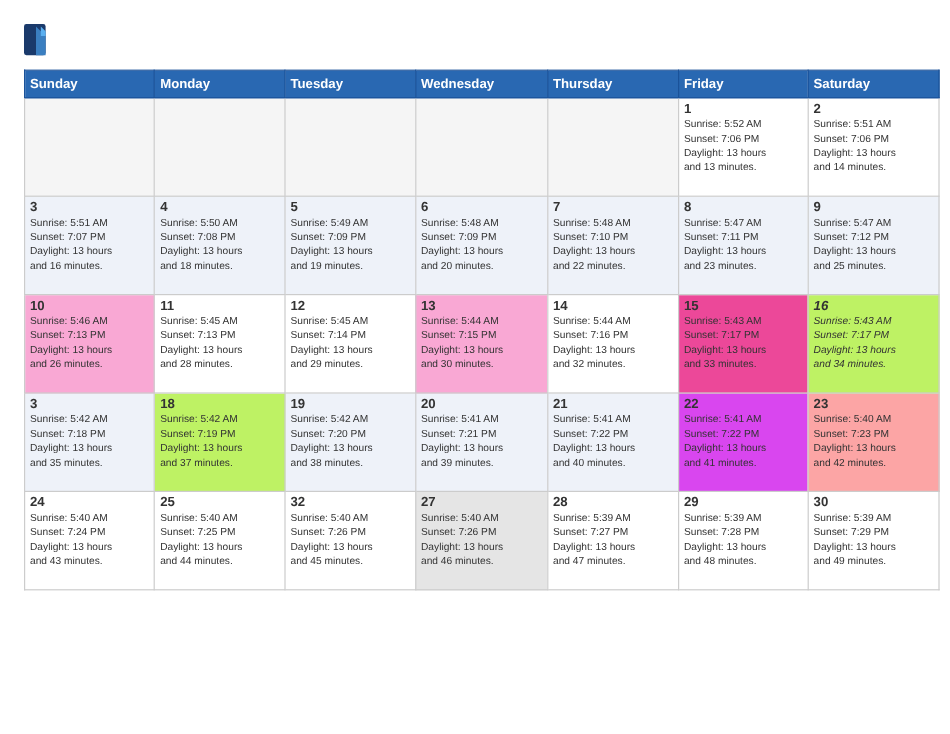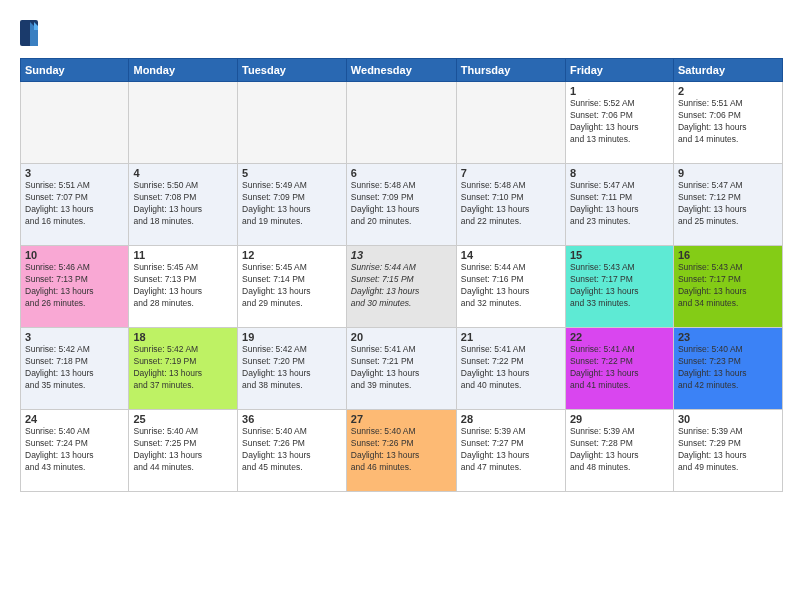--- a/index.html
+++ b/index.html
@@ -219,42 +219,42 @@
 Daylight: 13 hours
 and 28 minutes.</div>
           </td>
           <td style="background: rgb(255, 255, 255);">
             <span class="day-num">12</span>
             <div class="day-info" style="white-space: pre-line;">Sunrise: 5:45 AM
 Sunset: 7:14 PM
 Daylight: 13 hours
 and 29 minutes.</div>
           </td>
-          <td style="background: #e5e5e5; font-style: italic;">
+          <td style="background: #f9a8d4;">
             <span class="day-num">13</span>
             <div class="day-info" style="white-space: pre-line;">Sunrise: 5:44 AM
 Sunset: 7:15 PM
 Daylight: 13 hours
 and 30 minutes.</div>
           </td>
           <td style="background: rgb(255, 255, 255);">
             <span class="day-num">14</span>
             <div class="day-info" style="white-space: pre-line;">Sunrise: 5:44 AM
 Sunset: 7:16 PM
 Daylight: 13 hours
 and 32 minutes.</div>
           </td>
-          <td style="background: #5eead4;">
+          <td style="background: #ec4899;">
             <span class="day-num">15</span>
             <div class="day-info" style="white-space: pre-line;">Sunrise: 5:43 AM
 Sunset: 7:17 PM
 Daylight: 13 hours
 and 33 minutes.</div>
           </td>
-          <td style="background: #84cc16;">
+          <td style="background: #bef264; font-style: italic;">
             <span class="day-num">16</span>
             <div class="day-info" style="white-space: pre-line;">Sunrise: 5:43 AM
 Sunset: 7:17 PM
 Daylight: 13 hours
 and 34 minutes.</div>
           </td>
         </tr>
         <tr>
           <td style="background: rgb(238, 242, 249);">
             <span class="day-num">3</span>
@@ -291,21 +291,21 @@
 Daylight: 13 hours
 and 40 minutes.</div>
           </td>
           <td style="background: #d946ef;">
             <span class="day-num">22</span>
             <div class="day-info" style="white-space: pre-line;">Sunrise: 5:41 AM
 Sunset: 7:22 PM
 Daylight: 13 hours
 and 41 minutes.</div>
           </td>
-          <td style="background: #3b82f6;">
+          <td style="background: #fca5a5;">
             <span class="day-num">23</span>
             <div class="day-info" style="white-space: pre-line;">Sunrise: 5:40 AM
 Sunset: 7:23 PM
 Daylight: 13 hours
 and 42 minutes.</div>
           </td>
         </tr>
         <tr>
           <td style="background: rgb(255, 255, 255); margin-top: 42px;">
             <span class="day-num">24</span>
@@ -315,27 +315,27 @@
 and 43 minutes.</div>
           </td>
           <td style="background: rgb(255, 255, 255);">
             <span class="day-num">25</span>
             <div class="day-info" style="white-space: pre-line;">Sunrise: 5:40 AM
 Sunset: 7:25 PM
 Daylight: 13 hours
 and 44 minutes.</div>
           </td>
           <td style="background: rgb(255, 255, 255);">
-            <span class="day-num">36</span>
+            <span class="day-num">32</span>
             <div class="day-info" style="white-space: pre-line;">Sunrise: 5:40 AM
 Sunset: 7:26 PM
 Daylight: 13 hours
 and 45 minutes.</div>
           </td>
-          <td style="background: #fdba74;">
+          <td style="background: #e5e5e5;">
             <span class="day-num">27</span>
             <div class="day-info" style="white-space: pre-line;">Sunrise: 5:40 AM
 Sunset: 7:26 PM
 Daylight: 13 hours
 and 46 minutes.</div>
           </td>
           <td style="background: rgb(255, 255, 255);">
             <span class="day-num">28</span>
             <div class="day-info" style="white-space: pre-line;">Sunrise: 5:39 AM
 Sunset: 7:27 PM

